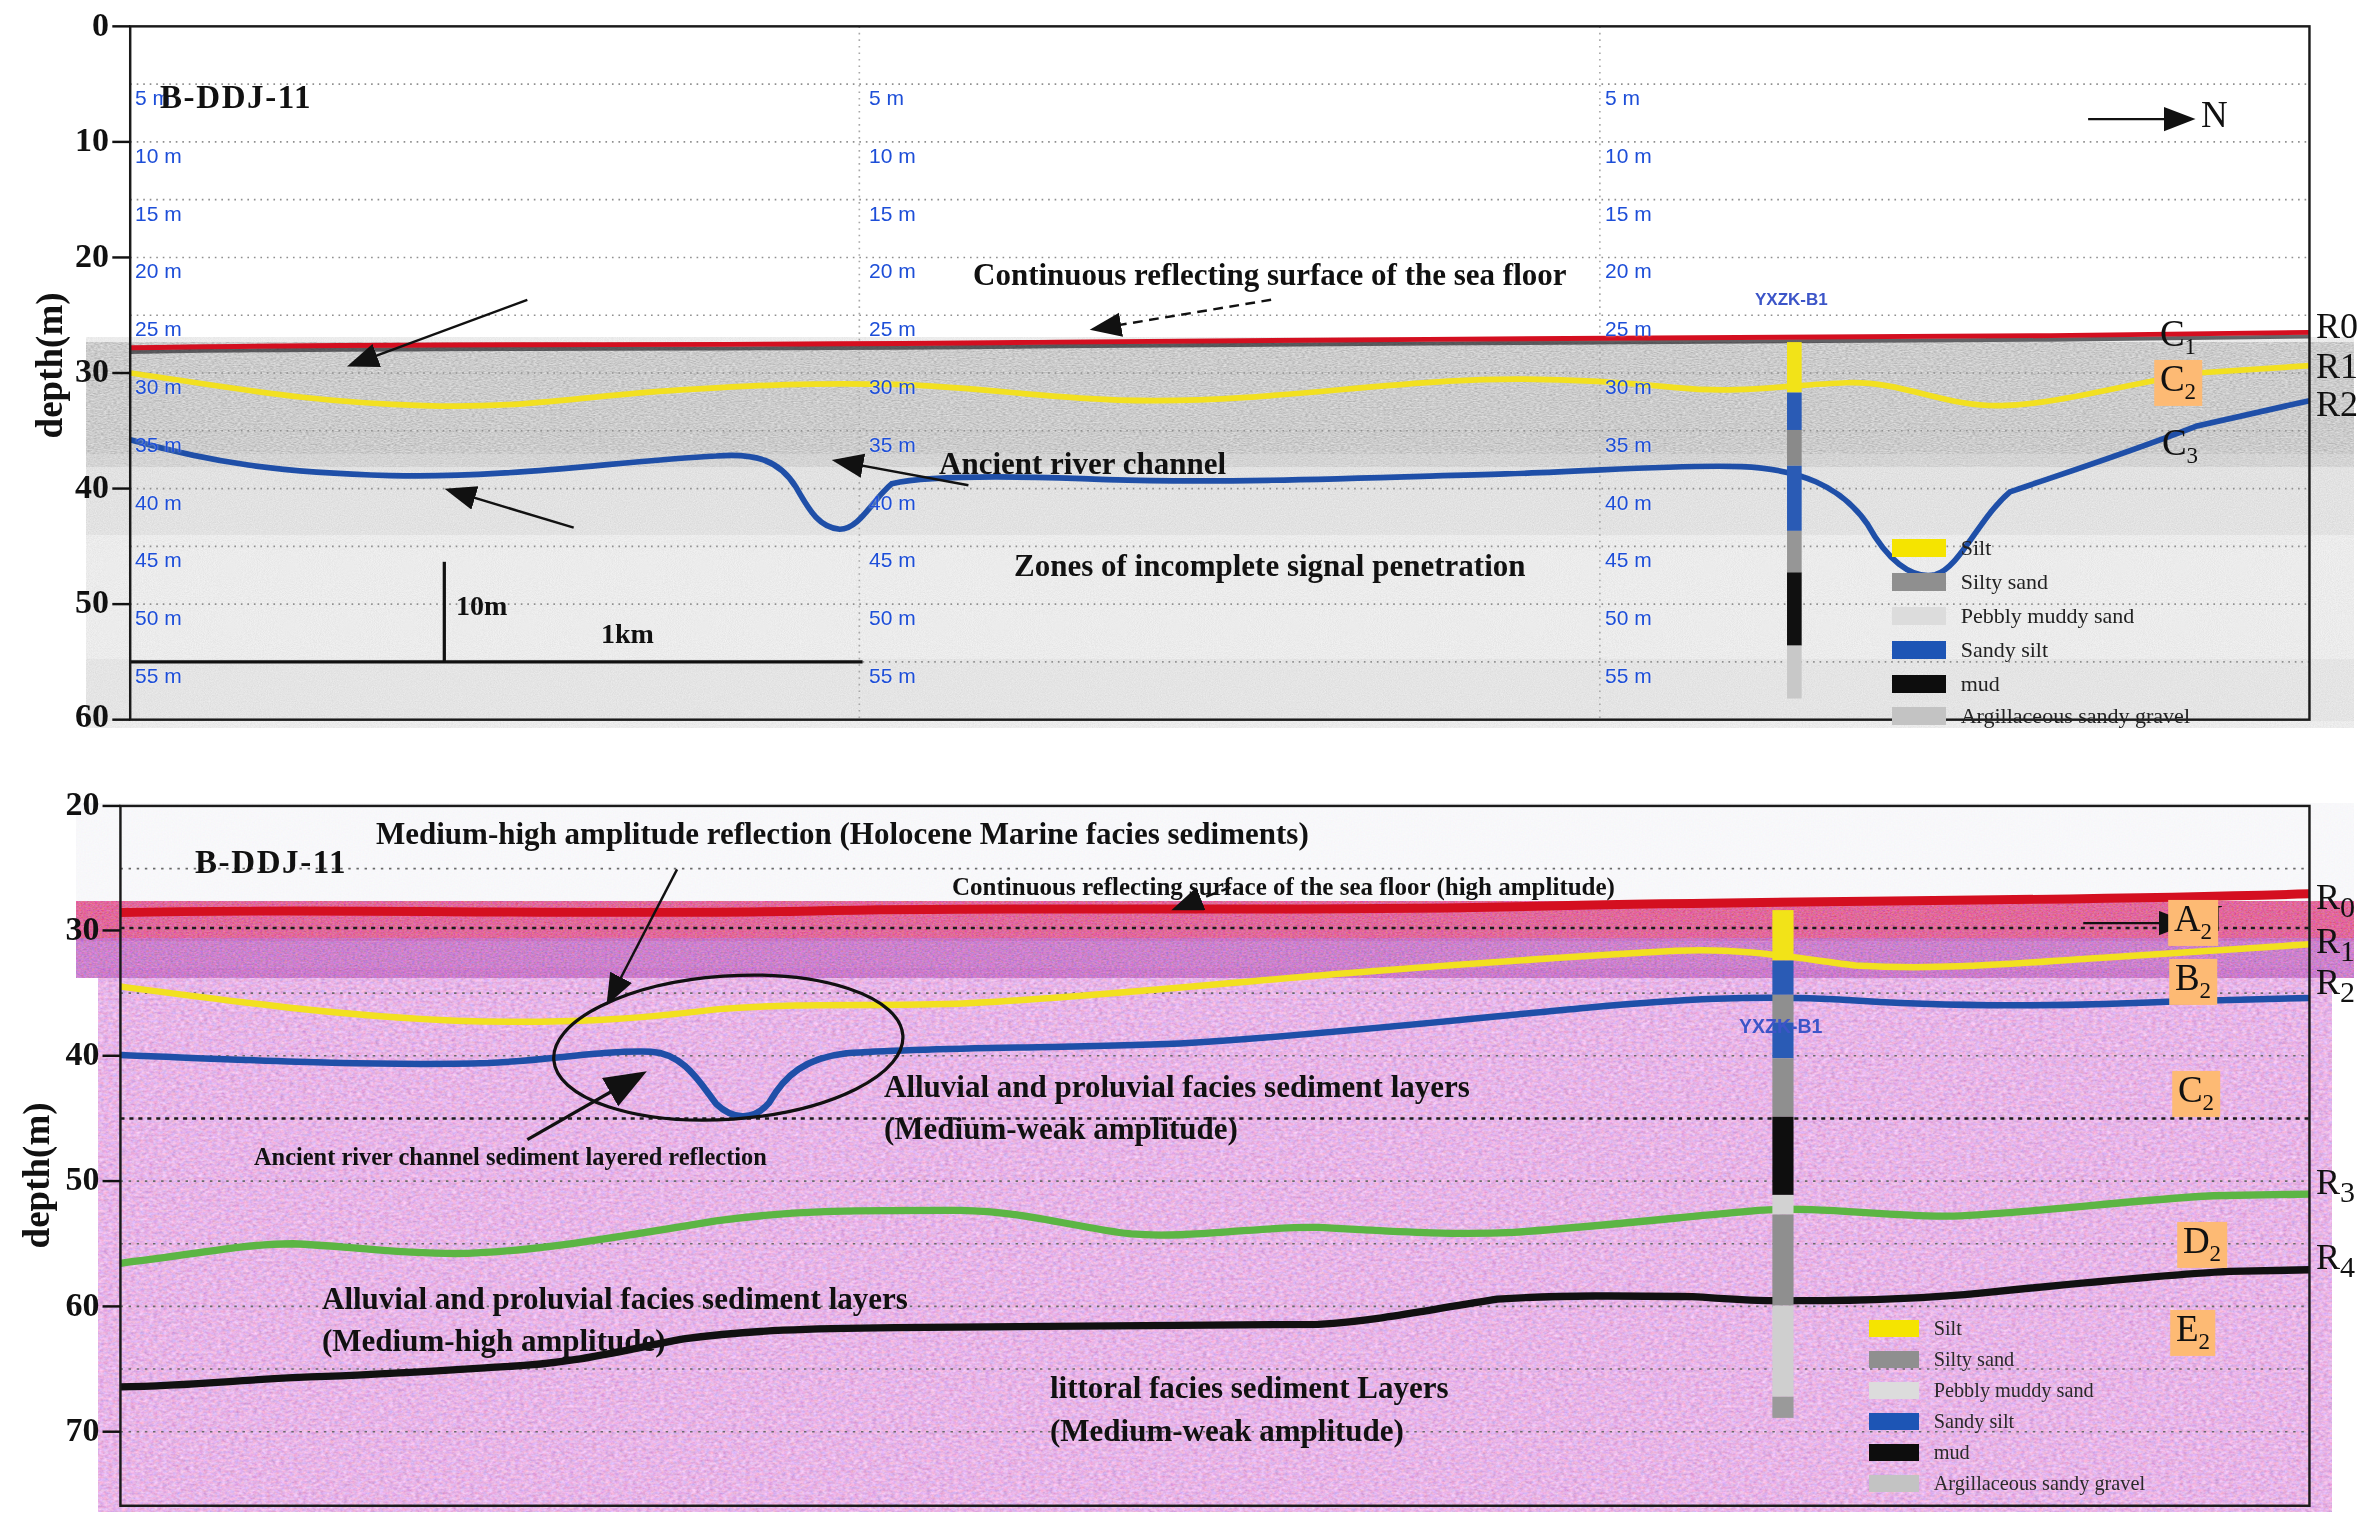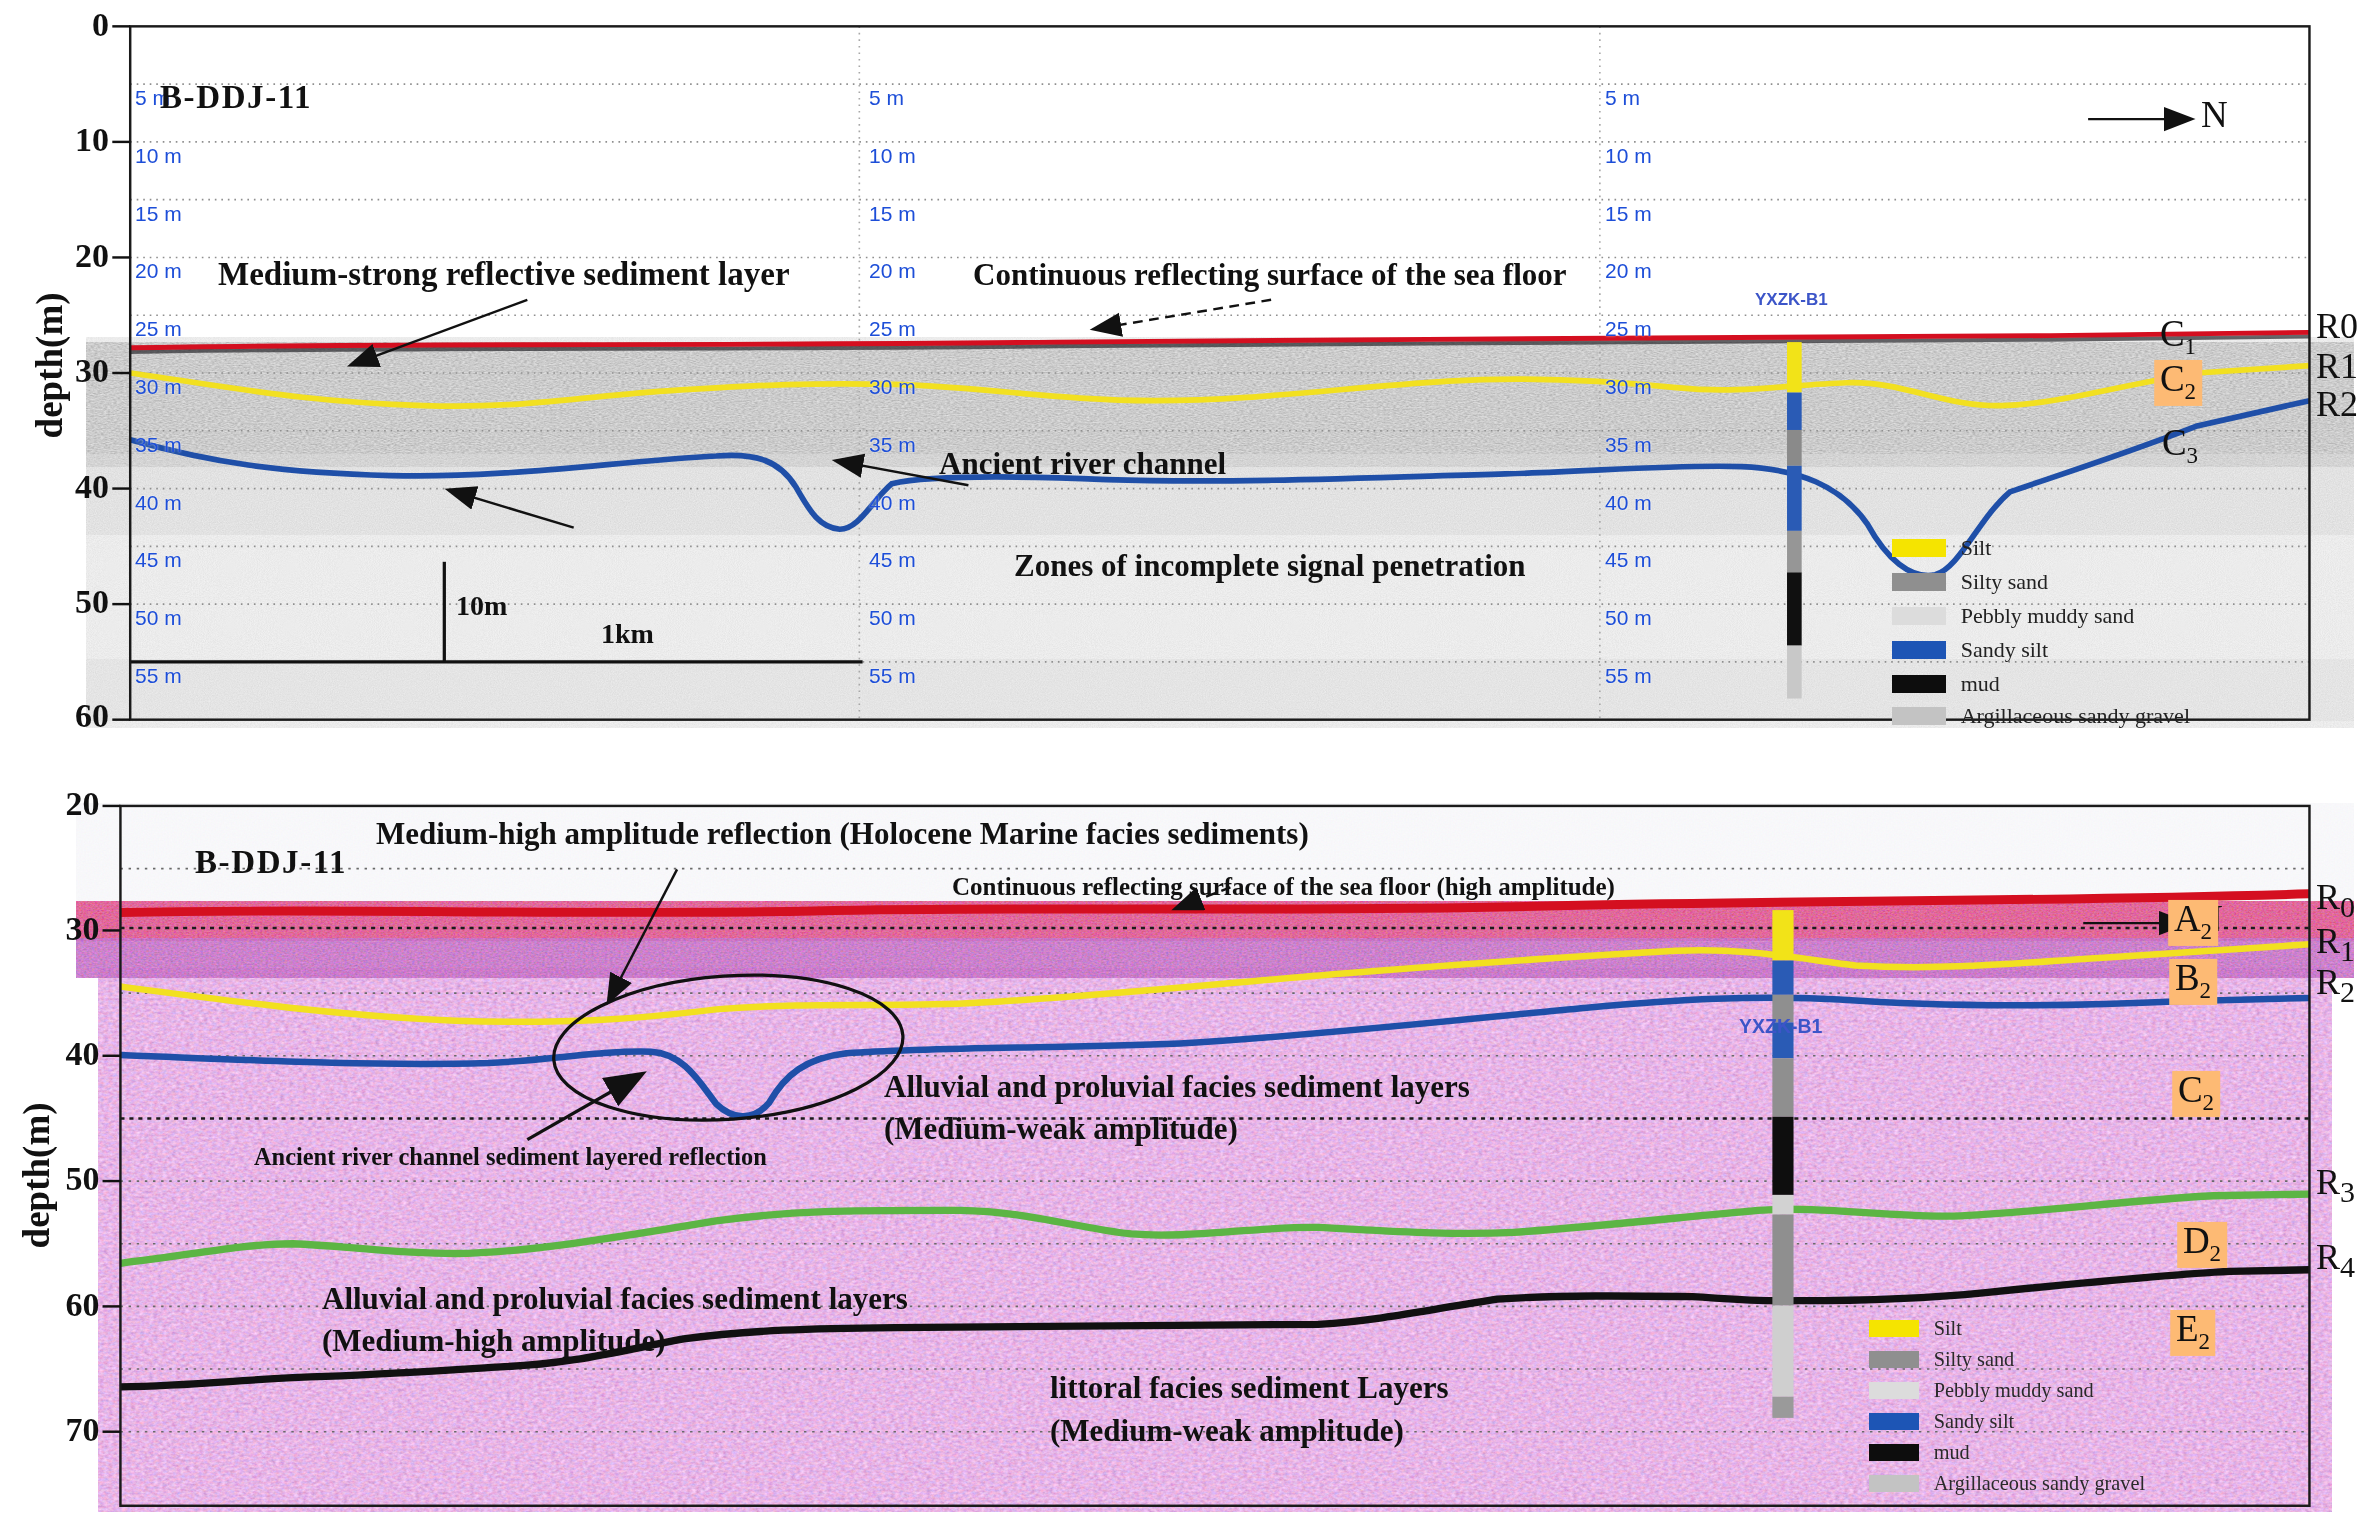--- a/index.html
+++ b/index.html
@@ -265,21 +265,20 @@
 <div class="t mark" style="left:1605px;top:260px;">20 m</div>
 <div class="t mark" style="left:1605px;top:318px;">25 m</div>
 <div class="t mark" style="left:1605px;top:376px;">30 m</div>
 <div class="t mark" style="left:1605px;top:434px;">35 m</div>
 <div class="t mark" style="left:1605px;top:492px;">40 m</div>
 <div class="t mark" style="left:1605px;top:549px;">45 m</div>
 <div class="t mark" style="left:1605px;top:607px;">50 m</div>
 <div class="t mark" style="left:1605px;top:665px;">55 m</div>
 
 <div class="t b f40" style="left:160px;top:80px;letter-spacing:1.6px;">B-DDJ-11</div>
-<div class="t b f40" style="left:218px;top:257px;">Medium-strong reflective sediment layer</div>
 <div class="t b f38" style="left:973px;top:259px;">Continuous reflecting surface of the sea floor</div>
 <div class="t b f38" style="left:939px;top:448px;">Ancient river channel</div>
 <div class="t b f38" style="left:1014px;top:550px;">Zones of incomplete signal penetration</div>
 <div class="t b f34" style="left:456px;top:591px;">10m</div>
 <div class="t b f34" style="left:601px;top:619px;">1km</div>
 <div class="t bh" style="left:1755px;top:291px;">YXZK-B1</div>
 <div class="t nlab" style="left:2201px;top:96px;">N</div>
 
 <div class="t rlab" style="left:2316px;top:308px;">R0</div>
 <div class="t rlab" style="left:2316px;top:348px;">R1</div>

